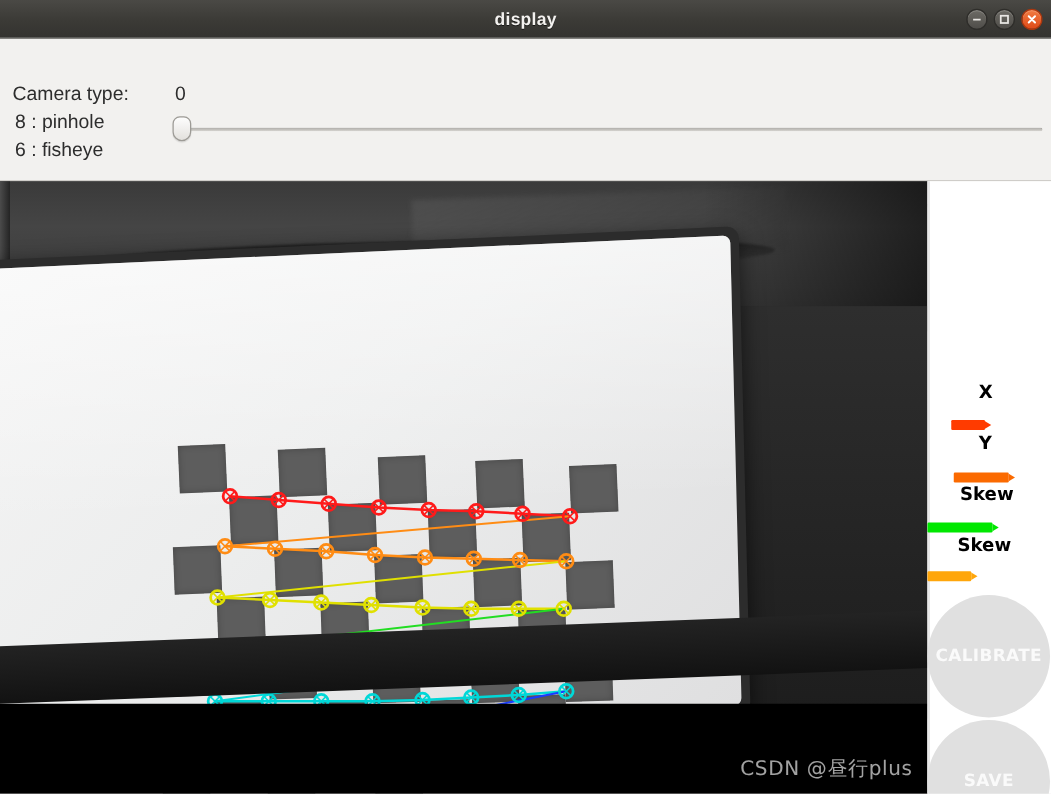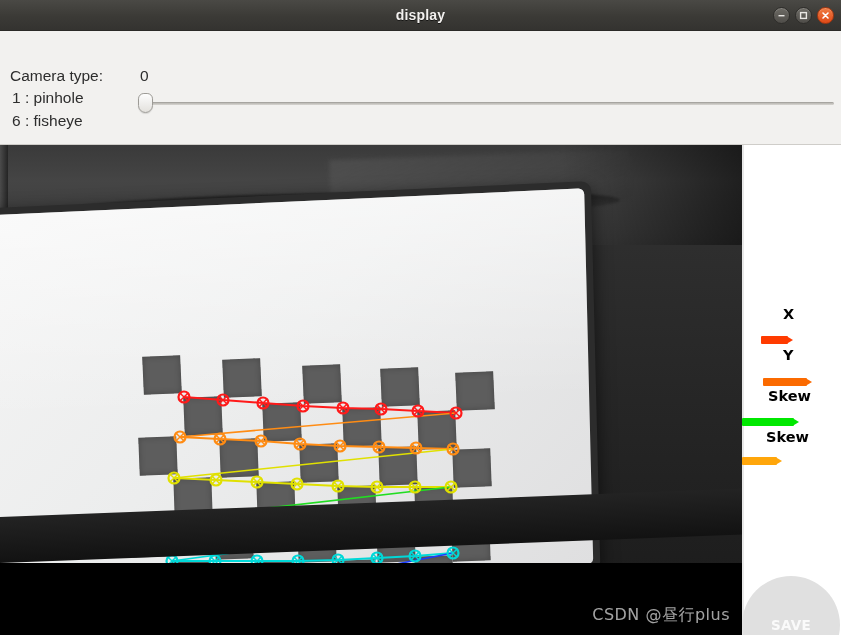--- a/index.html
+++ b/index.html
@@ -264,21 +264,21 @@
         <svg width="9" height="9" viewBox="0 0 9 9">
           <path d="M2 2 L7 7 M7 2 L2 7" stroke="#fff" stroke-width="1.6" stroke-linecap="round"></path>
         </svg>
       </div>
     </div>
   </div>
 
   <div class="controls">
 
     <div class="ctl-label" id="camtype-l1">Camera type:</div>
-    <div class="ctl-label" id="camtype-l2">1 : pinhole</div>
+    <div class="ctl-label" id="camtype-l2">8 : pinhole</div>
     <div class="ctl-label" id="camtype-l3">6 : fisheye</div>
     <div class="ctl-label" id="camtype-val">0</div>
 
     <div class="slider" id="slider-camtype">
       <div class="track"></div>
       <div class="handle"></div>
     </div>
 
     <div class="ctl-label" id="scale-l">scale</div>
     <div class="ctl-label" id="scale-val">0</div>
@@ -611,17 +611,18 @@
 
     <div class="metric-label" id="lbl-y">Y</div>
     <div class="metric-bar" id="bar-y"></div>
 
     <div class="metric-label" id="lbl-size">Skew</div>
     <div class="metric-bar" id="bar-size"></div>
 
     <div class="metric-label" id="lbl-skew">Skew</div>
     <div class="metric-bar" id="bar-skew"></div>
 
+    <div class="circle-btn" id="btn-calibrate">CALIBRATE</div>
     <div class="circle-btn" id="btn-save">SAVE</div>
 
   </div>
 
 </div>
 
 </body></html>

